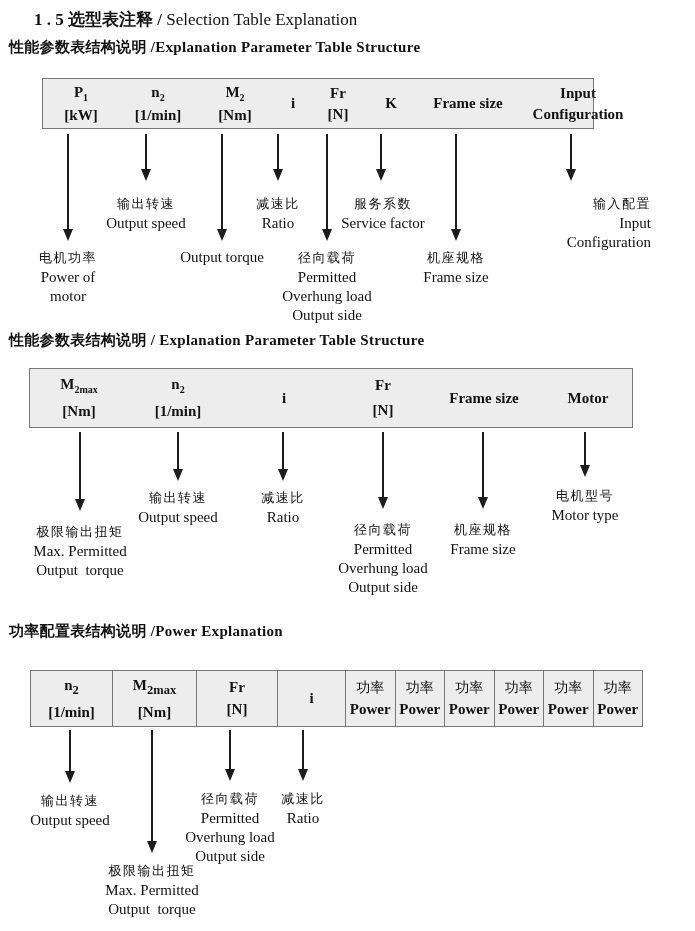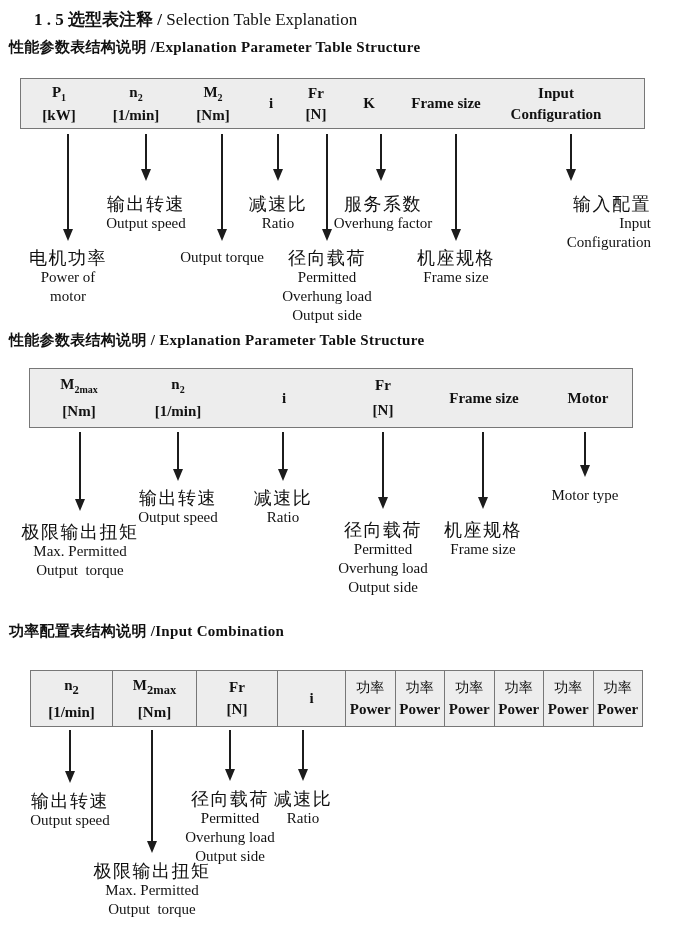--- a/index.html
+++ b/index.html
@@ -15,35 +15,35 @@
   .g8 .hcell{gap:8px;}
   .trow{position:absolute;inset:0;display:flex;}
   .tcell{display:flex;flex-direction:column;justify-content:center;align-items:center;text-align:center;
          gap:5px;font-weight:bold;font-size:15px;line-height:17px;border-right:1px solid #777;box-sizing:border-box;}
   .tcell:last-child{border-right:none;}
   .cjk{font-weight:normal;font-size:14px;}
   .arrow{position:absolute;width:1.5px;background:#1c1c1c;}
   .arrow i{position:absolute;left:-4.4px;bottom:-11px;width:0;height:0;
            border-left:5px solid transparent;border-right:5px solid transparent;border-top:12px solid #1c1c1c;}
   .ann{position:absolute;width:160px;transform:translateX(-50%);text-align:center;}
-  .ann .zh{font-size:18px;line-height:20px;letter-spacing:1.5px;white-space:pre;}
+  .ann .zh{font-size:13px;line-height:20px;letter-spacing:1.5px;white-space:pre;}
   .ann .en{font-size:15px;line-height:19px;white-space:pre;}
 </style>
 </head>
 <body>
 
 <div class="page">
 
   <div class="doc-title">
     <span class="b">1 . 5 选型表注释 /</span><span> Selection Table Explanation</span>
   </div>
 
   <div class="sec-heading" style="top:38px;">性能参数表结构说明 /Explanation Parameter Table Structure</div>
 
-  <div class="ptable" style="left:20px;top:78px;width:625px;height:51px;">
+  <div class="ptable" style="left:42px;top:78px;width:552px;height:51px;">
     <div class="hcell" style="left:3px;width:70px;">
       <div><span>P</span><sub>1</sub></div>
       <div>[kW]</div>
     </div>
     <div class="hcell" style="left:75px;width:80px;">
       <div><span>n</span><sub>2</sub></div>
       <div>[1/min]</div>
     </div>
     <div class="hcell" style="left:157px;width:70px;">
       <div><span>M</span><sub>2</sub></div>
@@ -110,21 +110,21 @@
     <div class="en">Ratio</div>
   </div>
   <div class="ann" style="left:327px;top:248px;">
     <div class="zh">径向载荷</div>
     <div class="en">Permitted</div>
     <div class="en">Overhung load</div>
     <div class="en">Output side</div>
   </div>
   <div class="ann" style="left:383px;top:194px;">
     <div class="zh">服务系数</div>
-    <div class="en">Overhung factor</div>
+    <div class="en">Service factor</div>
   </div>
   <div class="ann" style="left:456px;top:248px;">
     <div class="zh">机座规格</div>
     <div class="en">Frame size</div>
   </div>
   <div class="ann" style="left:571px;top:194px;text-align:right;">
     <div class="zh">输入配置</div>
     <div class="en">Input</div>
     <div class="en">Configuration</div>
   </div>
@@ -191,24 +191,25 @@
     <div class="zh">径向载荷</div>
     <div class="en">Permitted</div>
     <div class="en">Overhung load</div>
     <div class="en">Output side</div>
   </div>
   <div class="ann" style="left:483px;top:520px;">
     <div class="zh">机座规格</div>
     <div class="en">Frame size</div>
   </div>
   <div class="ann" style="left:585px;top:486px;">
+    <div class="zh">电机型号</div>
     <div class="en">Motor type</div>
   </div>
 
-  <div class="sec-heading" style="top:622px;">功率配置表结构说明 /Input Combination</div>
+  <div class="sec-heading" style="top:622px;">功率配置表结构说明 /Power Explanation</div>
 
   <div class="ptable" style="left:30px;top:670px;width:613px;height:57px;">
     <div class="trow">
       <div class="tcell" style="width:82px;">
         <div><span>n</span><sub>2</sub></div>
         <div>[1/min]</div>
       </div>
       <div class="tcell" style="width:84px;">
         <div><span>M</span><sub>2max</sub></div>
         <div>[Nm]</div>

